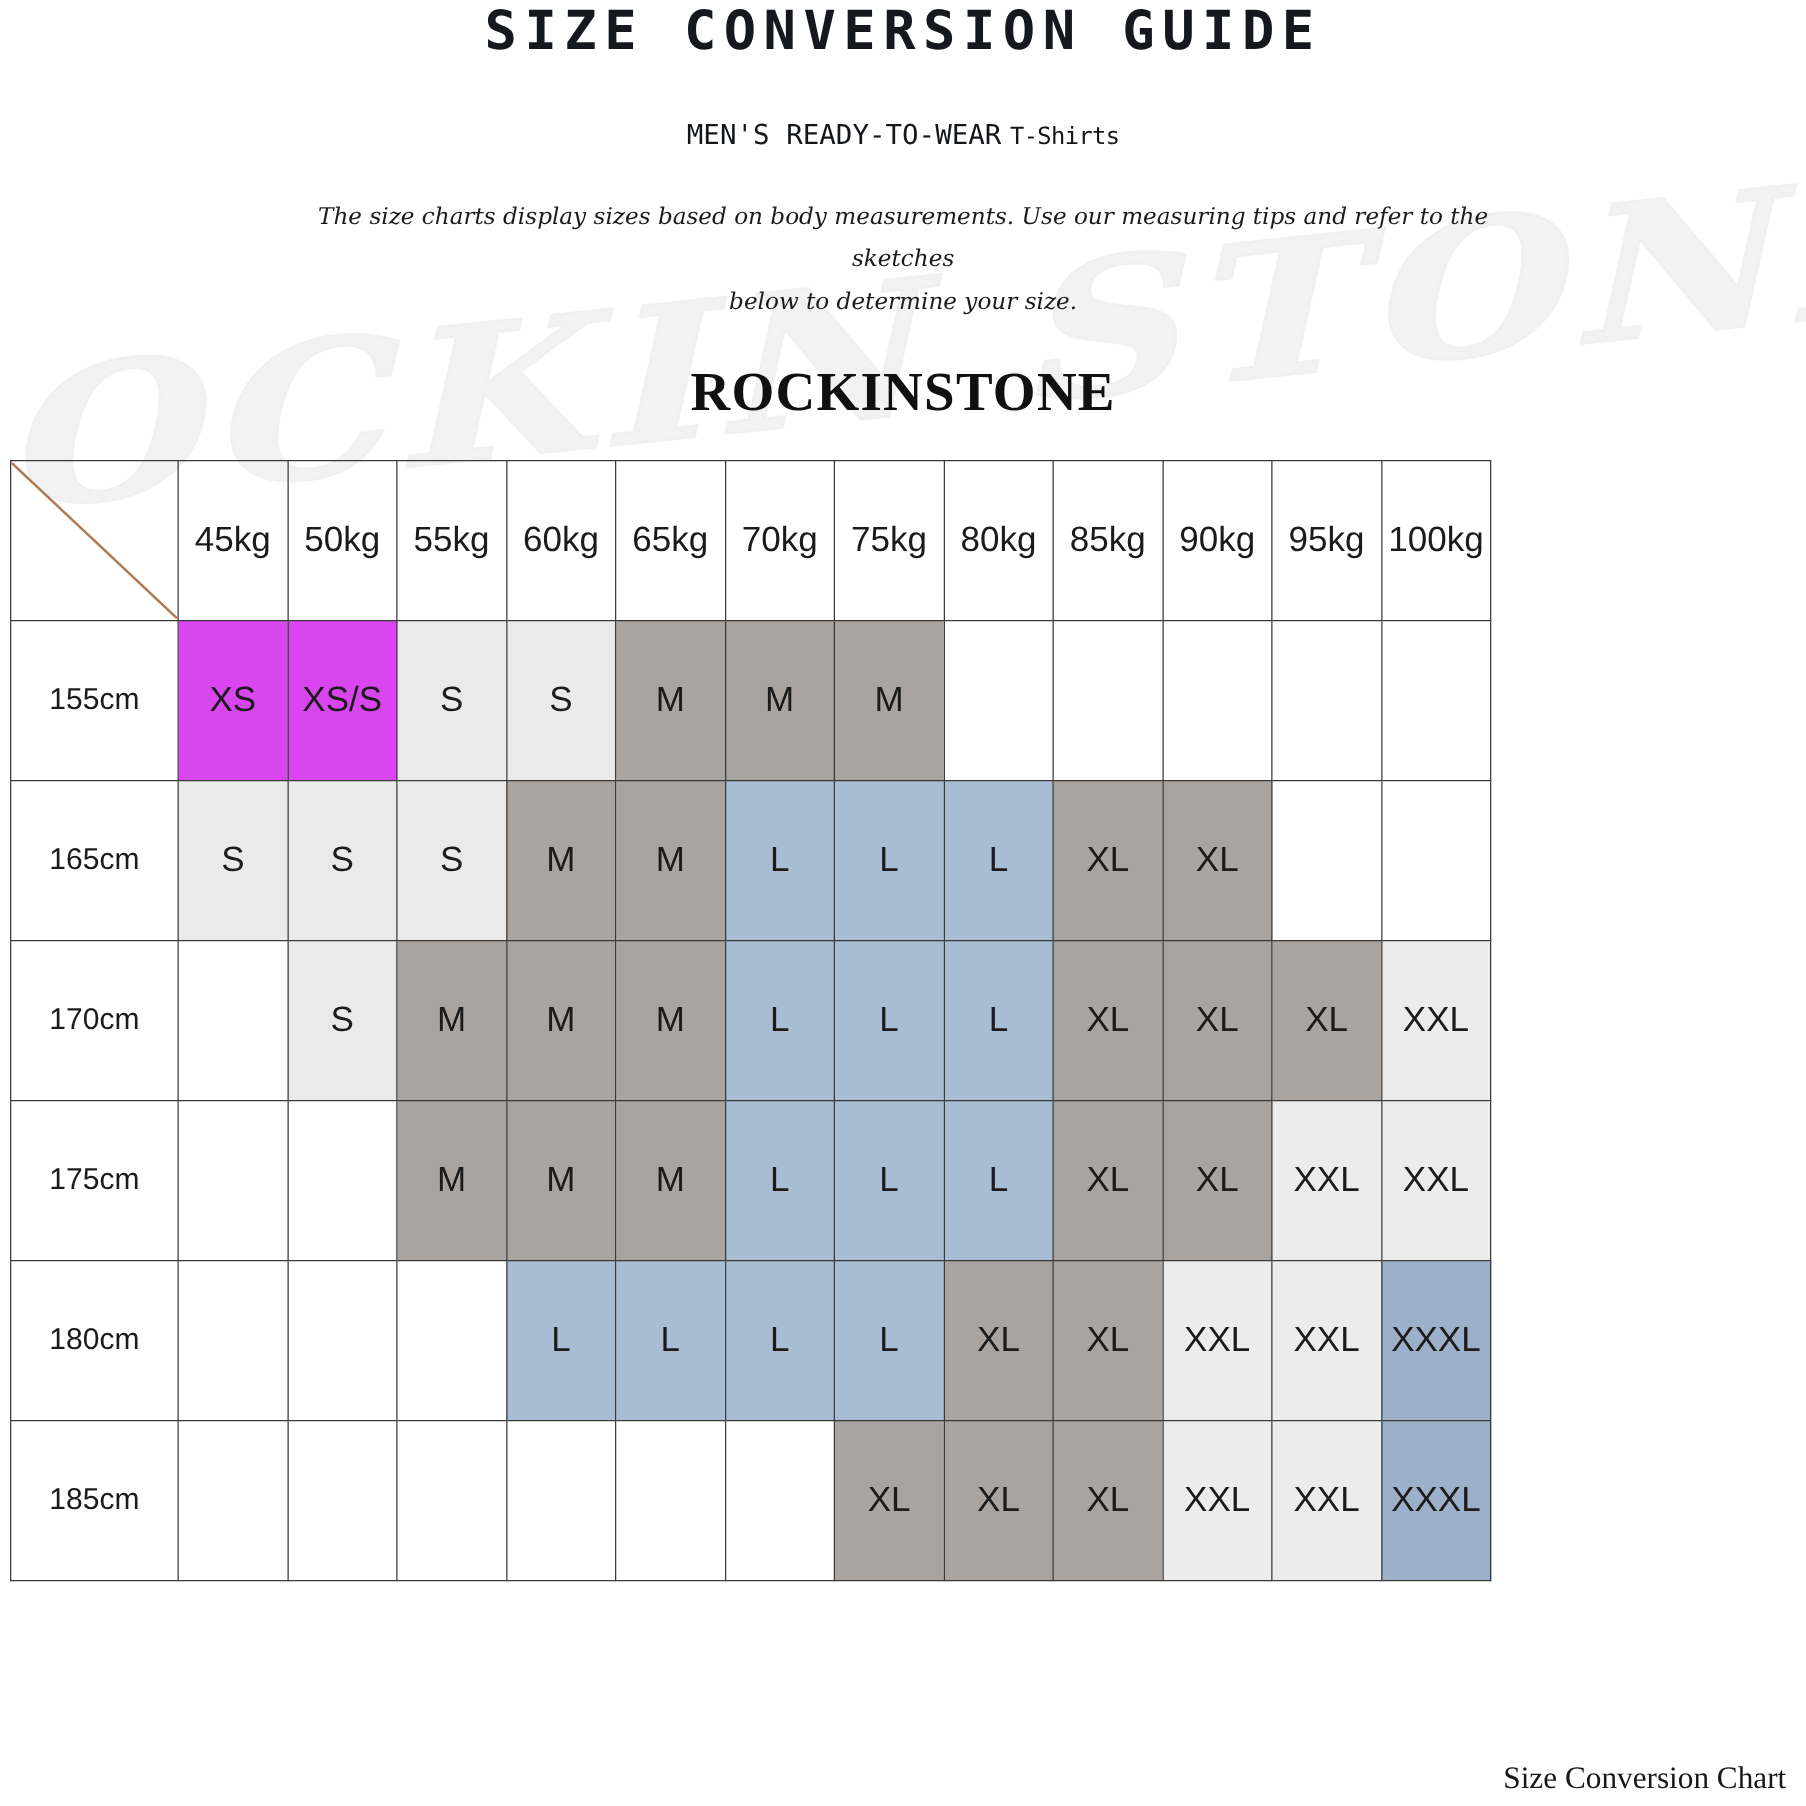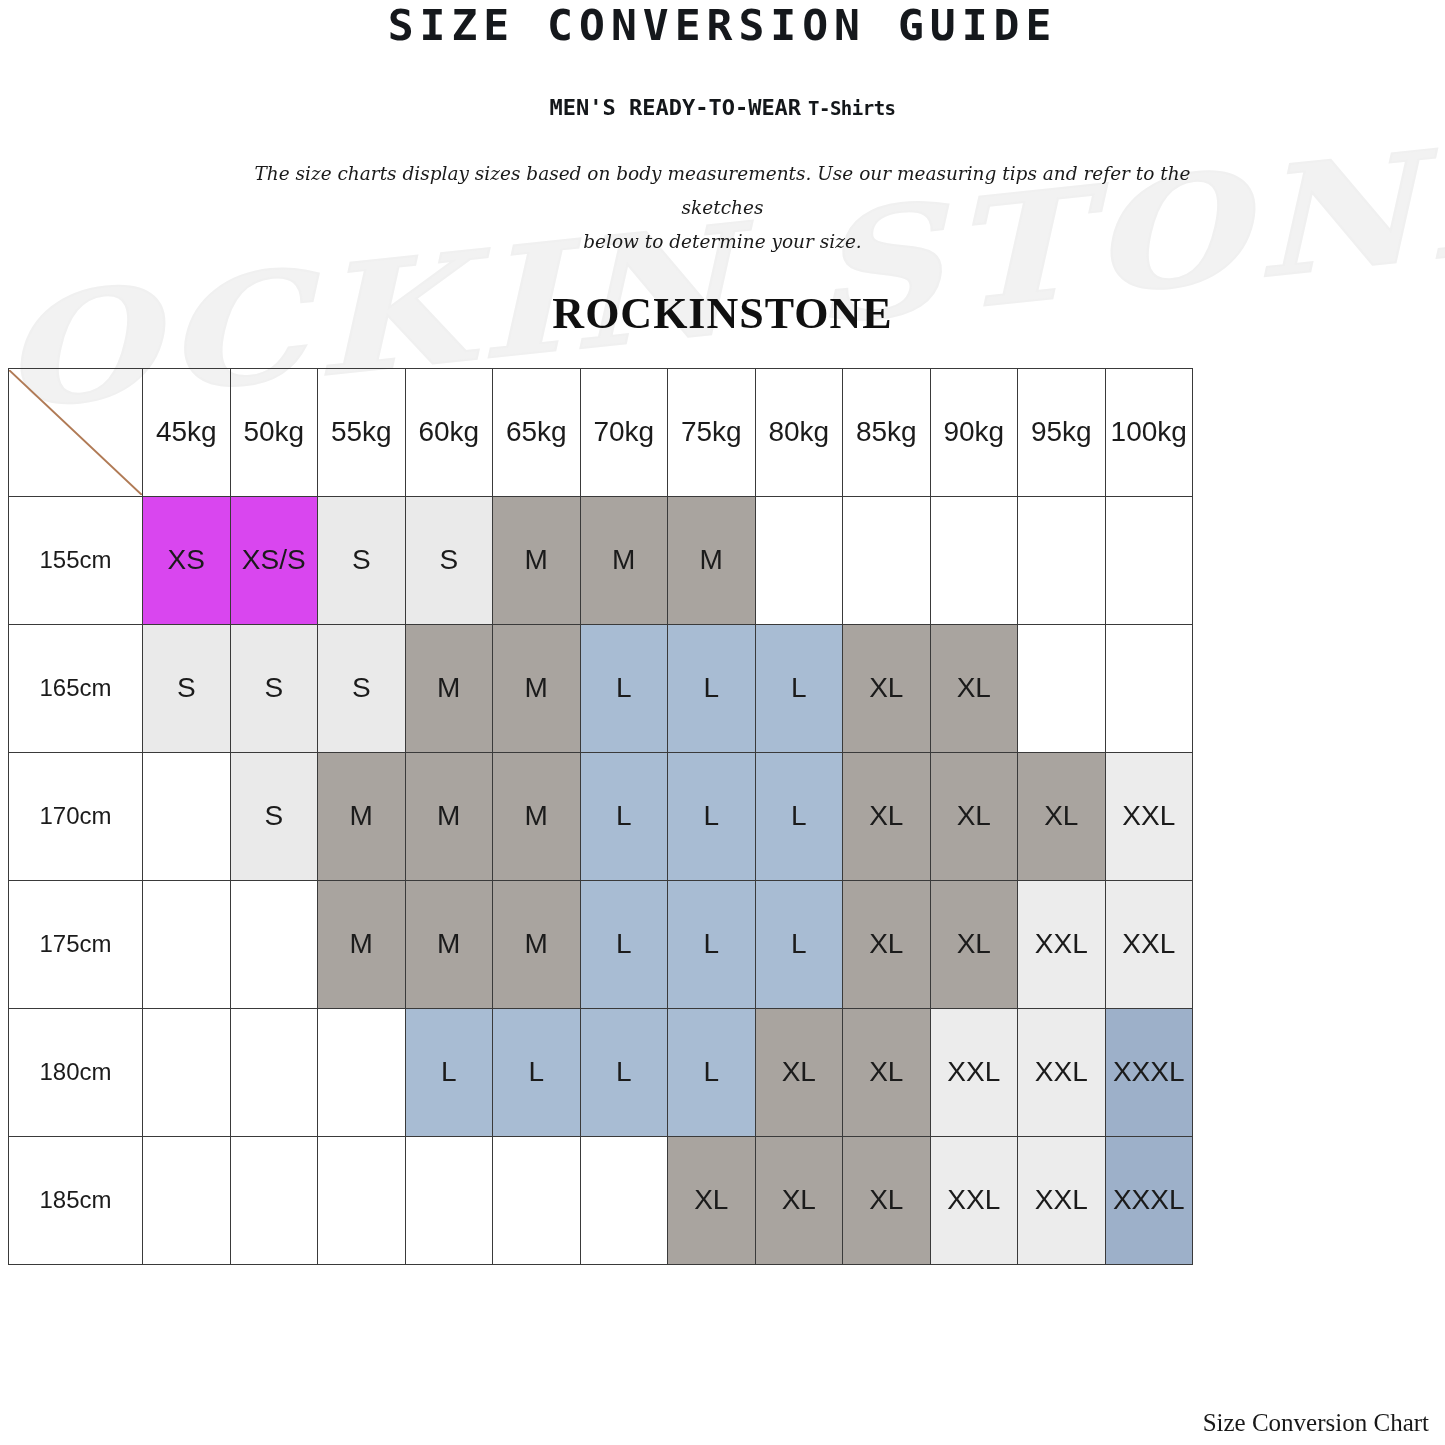--- a/index.html
+++ b/index.html
@@ -59,21 +59,21 @@
     font-family: "DejaVu Sans Mono", monospace;
     font-size: 43px;
     font-weight: bold;
     letter-spacing: 6px;
     color: #15181c;
     margin: 0;
   }
   .subtitle-line {
     margin-top: 44px;
     font-size: 23px;
-    font-weight: bold;
+    font-weight: normal;
     letter-spacing: 0.5px;
     color: #14171a;
   }
   .subtitle-main {
     font-family: "DejaVu Sans Mono", monospace;
     font-size: 22px;
     letter-spacing: 0px;
   }
   .subtitle-sub {
     font-family: "DejaVu Sans Mono", monospace;

